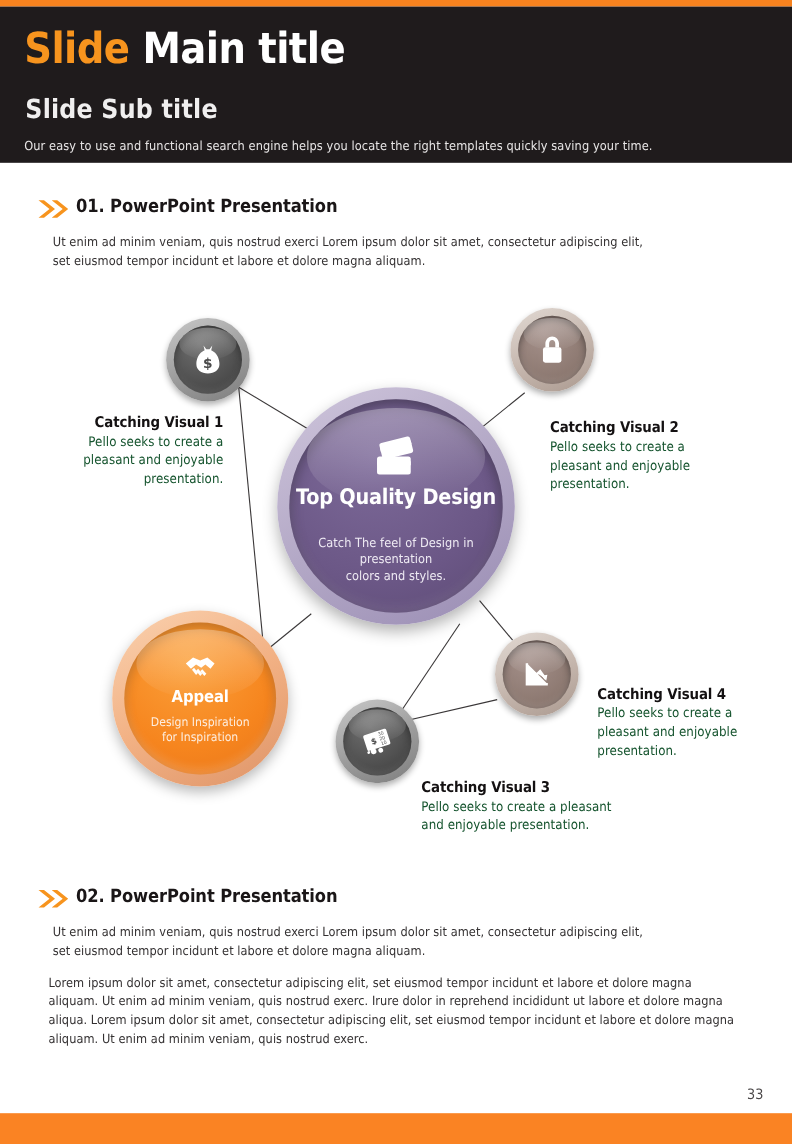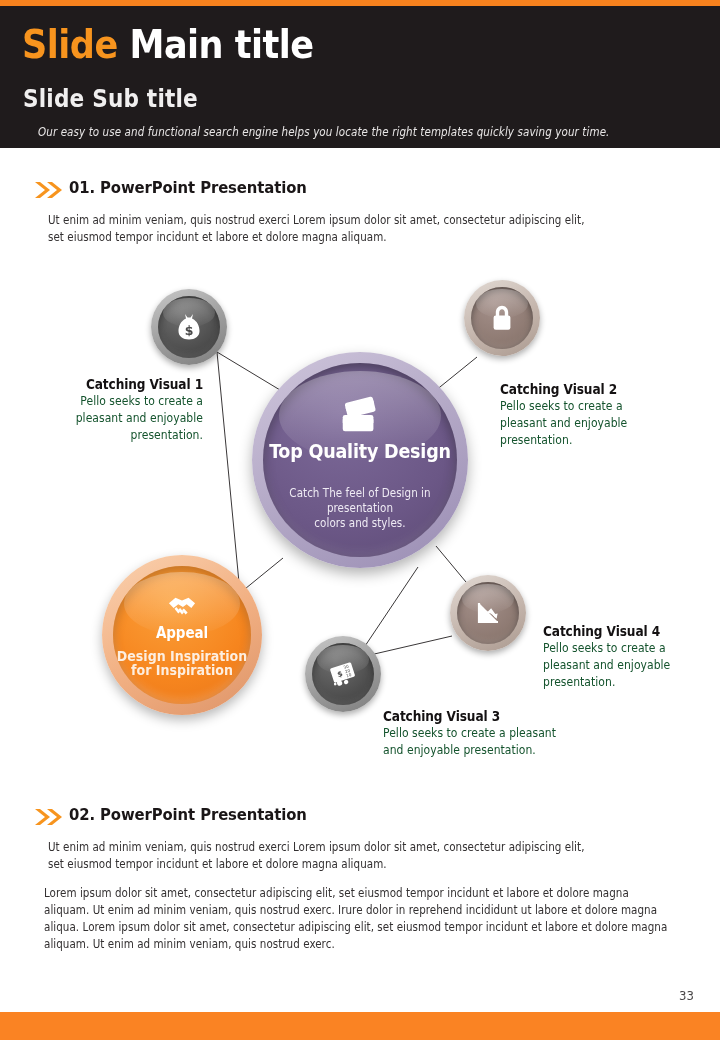--- a/index.html
+++ b/index.html
@@ -53,26 +53,25 @@
     position: absolute;
     left: 23px; top: 78px;
     font-size: 24px;
     color: #F0EFEF;
     font-weight: 700;
     line-height: 30px;
     letter-spacing: 0.2px;
   }
   .header-desc {
     position: absolute;
-    left: 38px; top: 119px;
+    left: 22px; top: 119px;
     font-size: 11.5px;
     color: #E8E6E6;
     letter-spacing: 0.1px;
     line-height: 14px;
-    font-style: italic;
   }
 
   
   .section {
     position: absolute;
     left: 0;
     width: 720px;
     padding-left: 13px;
   }
   .sec-head {
@@ -204,24 +203,23 @@
   .appeal .ico { width: 32px; height: 28px; margin-bottom: 3px; }
   .appeal-title {
     color: #FFFFFF;
     font-size: 15px;
     font-weight: bold;
     letter-spacing: -0.1px;
     line-height: 19px;
   }
   .appeal-sub {
     color: #FDEEE0;
-    font-size: 14px;
+    font-size: 11px;
     line-height: 13.5px;
     margin-top: 7px;
-    font-weight: bold;
   }
 
   
   .cap { position: absolute; }
   .cap-title {
     font-size: 13.5px;
     font-weight: bold;
     color: #141112;
     letter-spacing: -0.1px;
     line-height: 18px;

